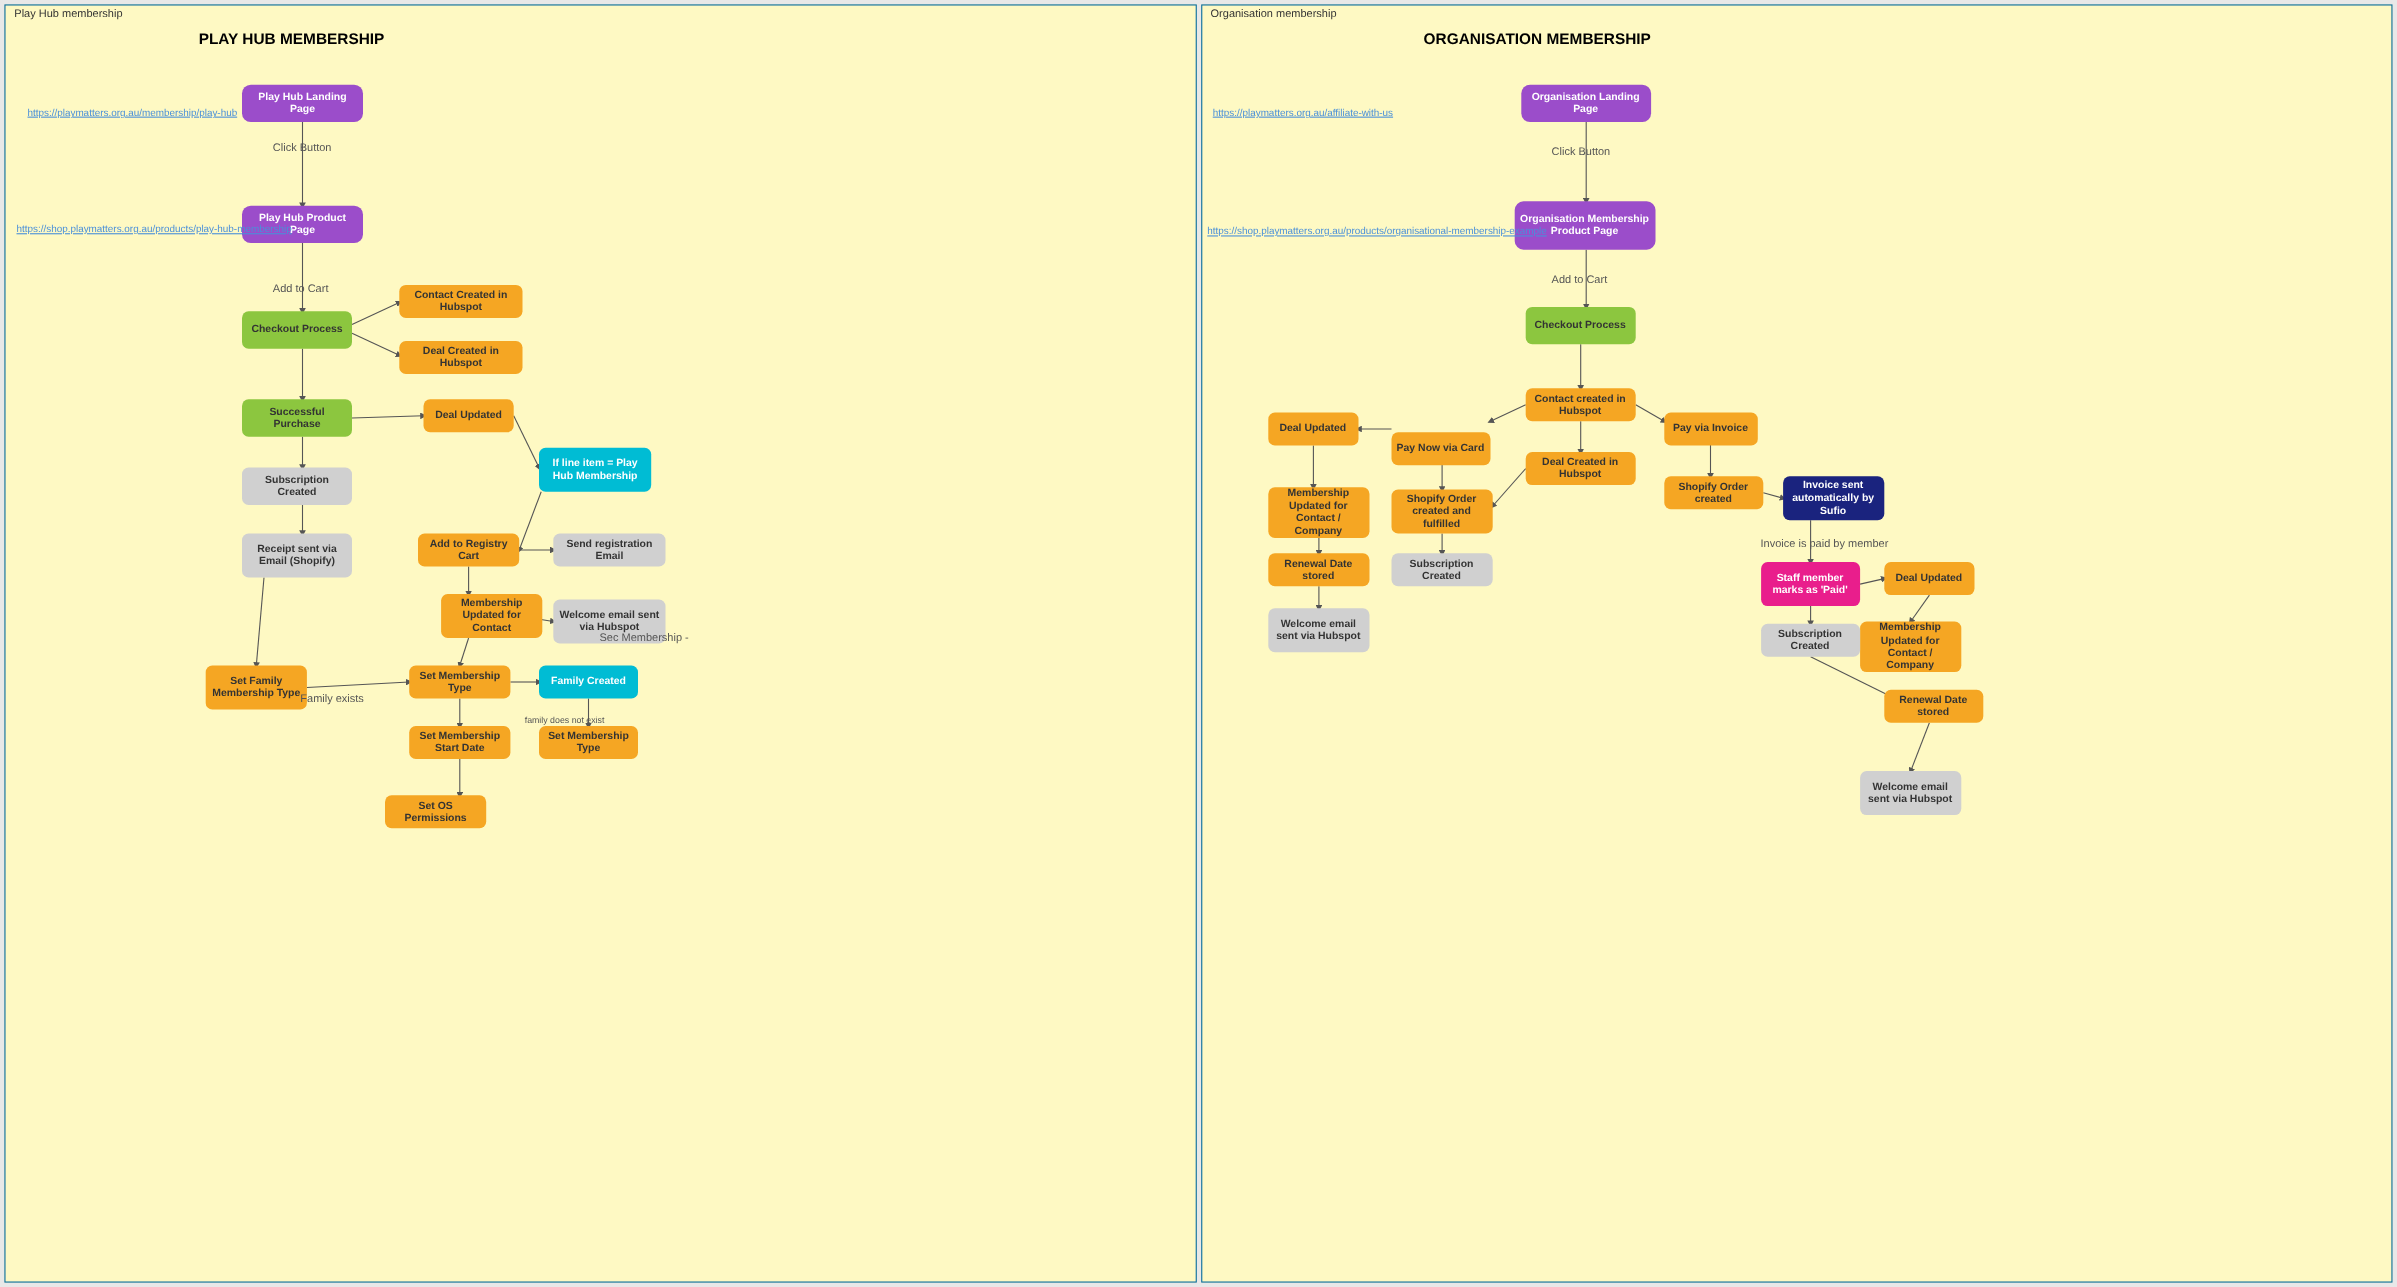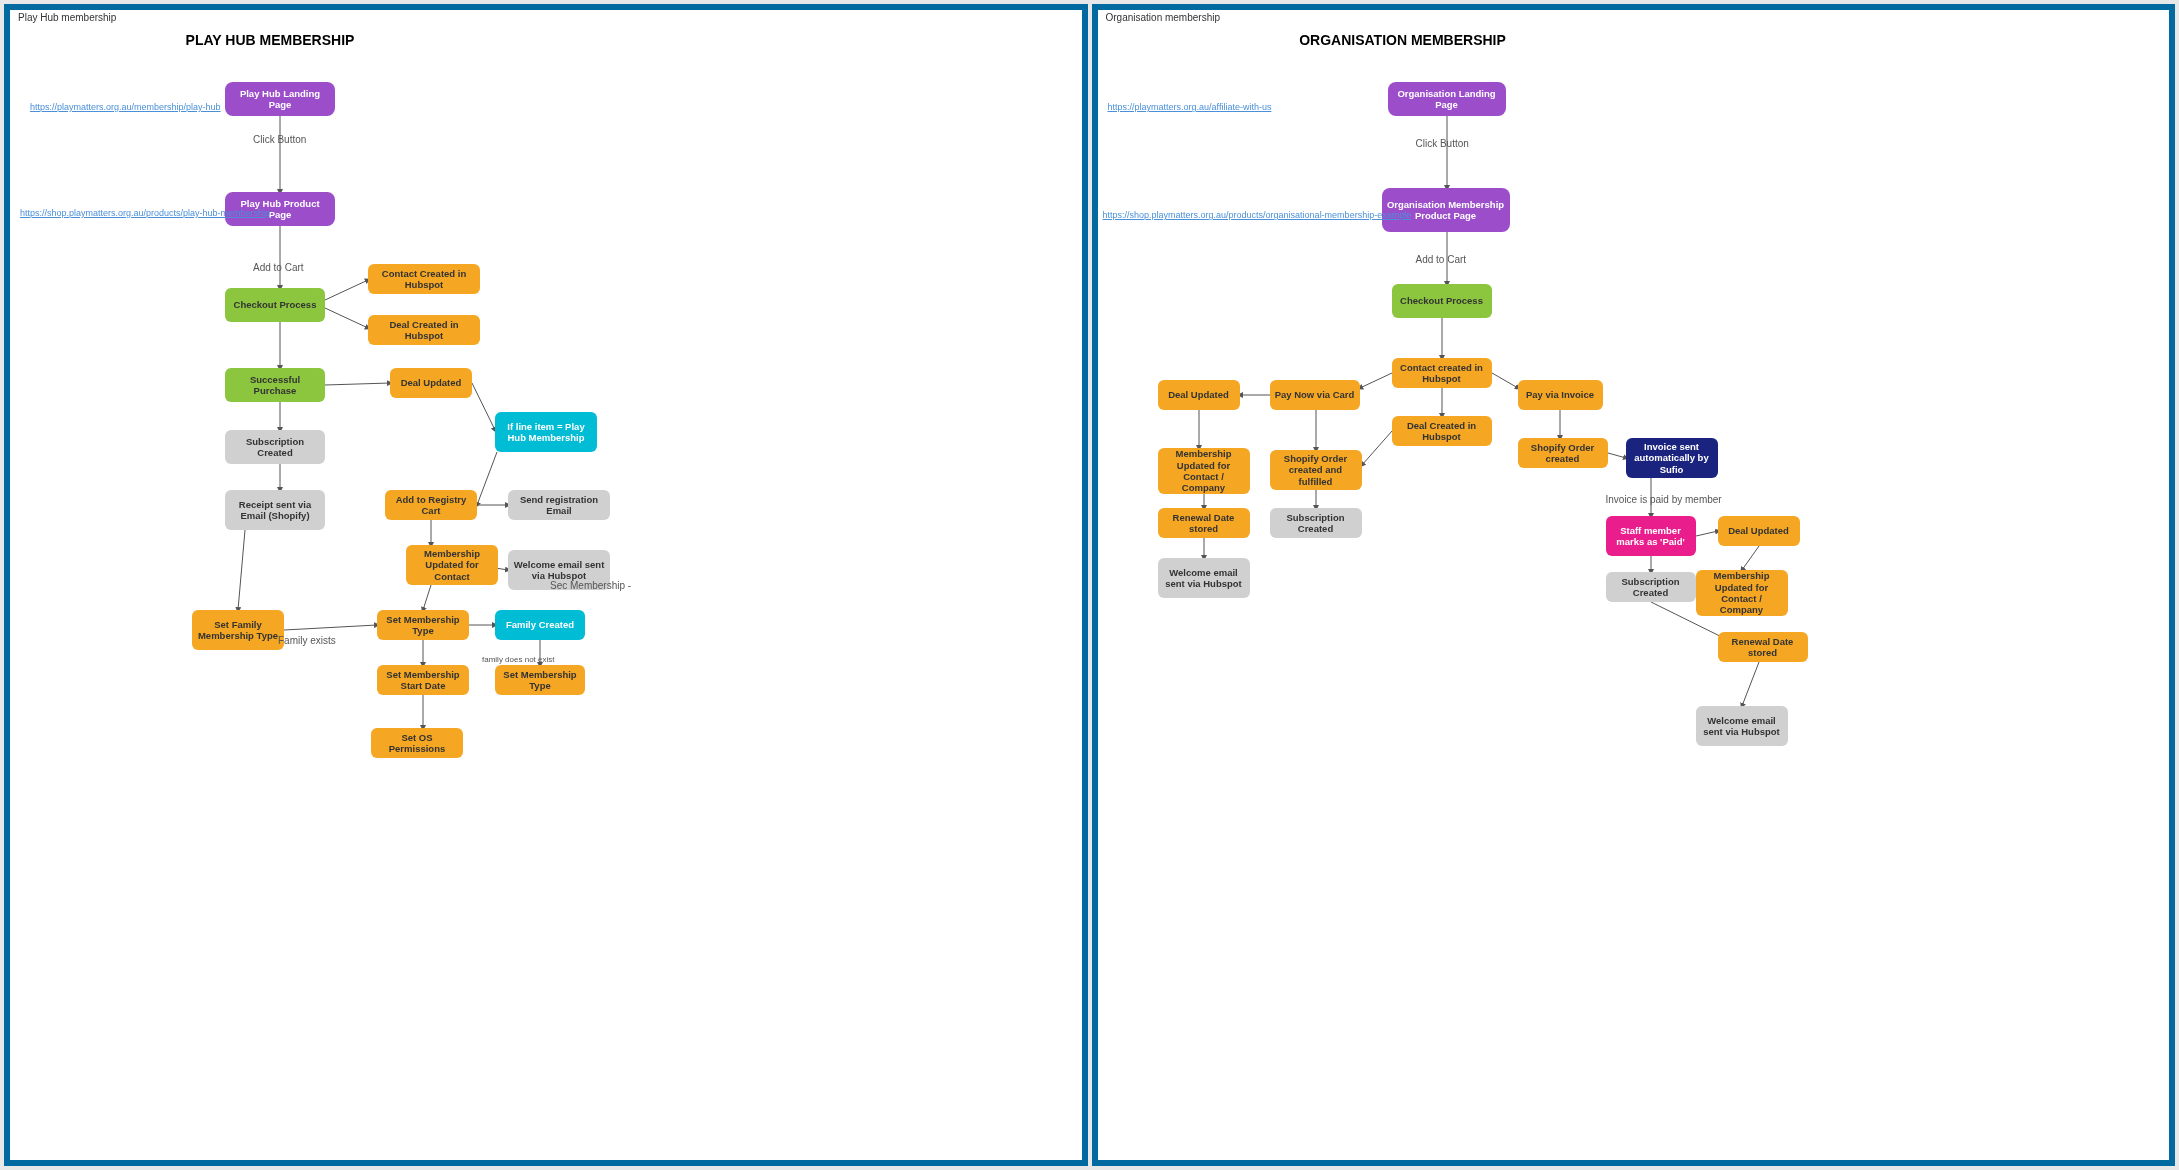--- a/index.html
+++ b/index.html
@@ -12,22 +12,22 @@
       min-height: 100vh;
     }
     .tab-label {
       position: absolute;
       top: 2px;
       left: 8px;
       font-size: 10px;
       color: #333;
     }
     .diagram-panel {
-      background: #ffffff;
-      border: 6px solid #0369a1;
+      background: #fef9c3;
+      border: 1px solid #0369a1;
       position: relative;
       flex: 1;
       min-height: 800px;
     }
     .diagram-panel.left { margin: 4px 2px 4px 4px; }
     .diagram-panel.right { margin: 4px 4px 4px 2px; }
 
     .canvas {
       position: relative;
       width: 100%;
@@ -111,21 +111,21 @@
     <div class="node node-gray" style="left:215px; top:480px; width:100px; height:40px;">Receipt sent via Email (Shopify)</div>
     <div class="node node-yellow" style="left:375px; top:480px; width:92px; height:30px;">Add to Registry Cart</div>
     <div class="node node-gray" style="left:498px; top:480px; width:102px; height:30px;">Send registration Email</div>
     <div class="node node-yellow" style="left:396px; top:535px; width:92px; height:40px;">Membership Updated for Contact</div>
     <div class="node node-gray" style="left:498px; top:540px; width:102px; height:40px;">Welcome email sent via Hubspot</div>
     <div class="node node-yellow" style="left:182px; top:600px; width:92px; height:40px;">Set Family Membership Type</div>
     <div class="node node-yellow" style="left:367px; top:600px; width:92px; height:30px;">Set Membership Type</div>
     <div class="node node-teal" style="left:485px; top:600px; width:90px; height:30px;">Family Created</div>
     <div class="node node-yellow" style="left:367px; top:655px; width:92px; height:30px;">Set Membership Start Date</div>
     <div class="node node-yellow" style="left:485px; top:655px; width:90px; height:30px;">Set Membership Type</div>
-    <div class="node node-yellow" style="left:361px; top:718px; width:92px; height:30px;">Set OS Permissions</div>
+    <div class="node node-yellow" style="left:345px; top:718px; width:92px; height:30px;">Set OS Permissions</div>
 
     <div class="link-text" style="left:243px; top:124px;">Click Button</div>
     <div class="link-text" style="left:243px; top:252px;">Add to Cart</div>
     <div class="link-text" style="left:268px; top:625px;">Family exists</div>
     <div class="link-text" style="left:472px; top:645px; font-size:8px;">family does not exist</div>
 
     <div class="link-text" style="left:540px; top:570px;">Sec Membership -</div>
 
     <svg class="arrows">
 
@@ -185,21 +185,21 @@
     <div class="diagram-title" style="left:130px; top:22px; width:350px;">ORGANISATION MEMBERSHIP</div>
 
     <div class="url-link" style="left:10px; top:92px;">https://playmatters.org.au/affiliate-with-us</div>
     <div class="url-link" style="left:5px; top:200px;">https://shop.playmatters.org.au/products/organisational-membership-example</div>
 
     <div class="node node-purple" style="left:290px; top:72px; width:118px; height:34px;">Organisation Landing Page</div>
     <div class="node node-purple" style="left:284px; top:178px; width:128px; height:44px;">Organisation Membership Product Page</div>
     <div class="node node-green" style="left:294px; top:274px; width:100px; height:34px;">Checkout Process</div>
     <div class="node node-yellow" style="left:294px; top:348px; width:100px; height:30px;">Contact created in Hubspot</div>
 
-    <div class="node node-yellow" style="left:172px; top:370px; width:90px; height:30px;">Pay Now via Card</div>
+    <div class="node node-yellow" style="left:172px; top:388px; width:90px; height:30px;">Pay Now via Card</div>
     <div class="node node-yellow" style="left:420px; top:370px; width:85px; height:30px;">Pay via Invoice</div>
     <div class="node node-yellow" style="left:60px; top:370px; width:82px; height:30px;">Deal Updated</div>
 
     <div class="node node-yellow" style="left:294px; top:406px; width:100px; height:30px;">Deal Created in Hubspot</div>
 
     <div class="node node-yellow" style="left:60px; top:438px; width:92px; height:46px;">Membership Updated for Contact / Company</div>
     <div class="node node-yellow" style="left:172px; top:440px; width:92px; height:40px;">Shopify Order created and fulfilled</div>
     <div class="node node-yellow" style="left:420px; top:428px; width:90px; height:30px;">Shopify Order created</div>
     <div class="node node-dark-blue" style="left:528px; top:428px; width:92px; height:40px;">Invoice sent automatically by Sufio</div>
 

